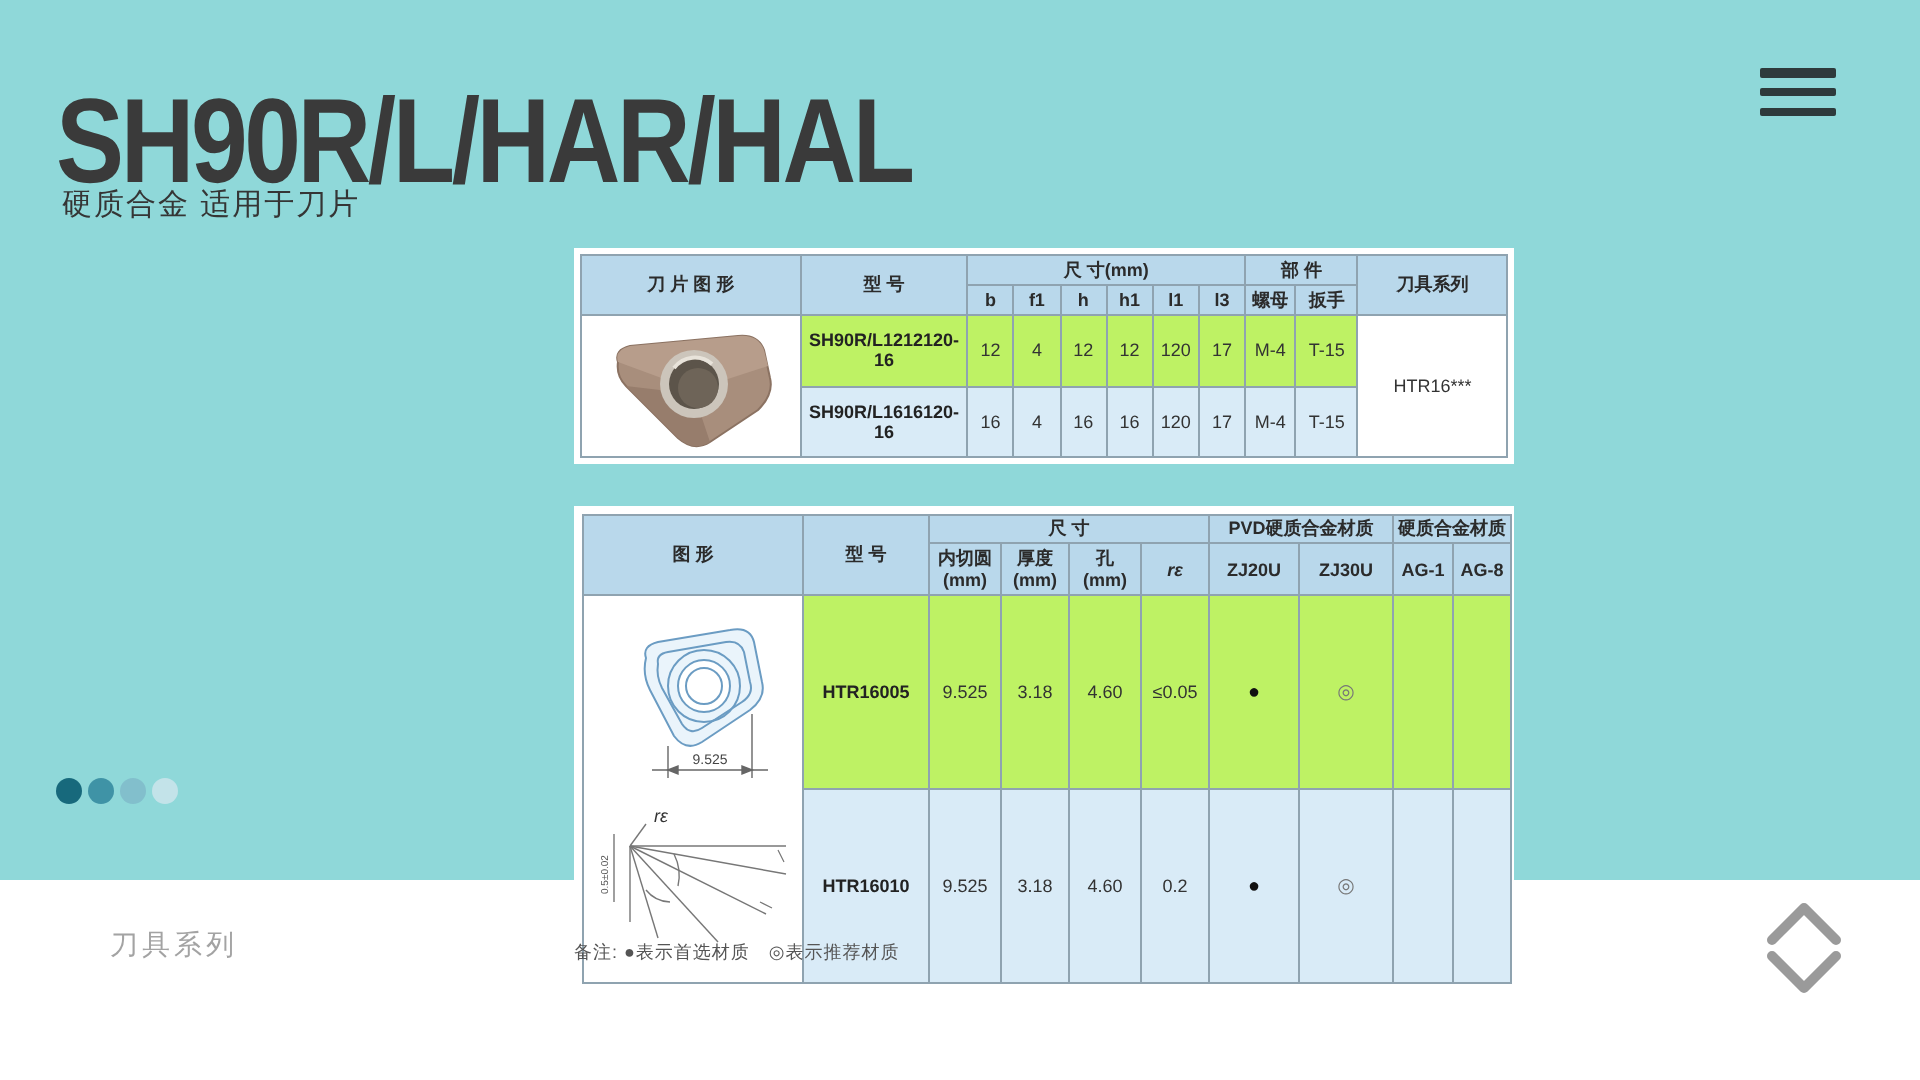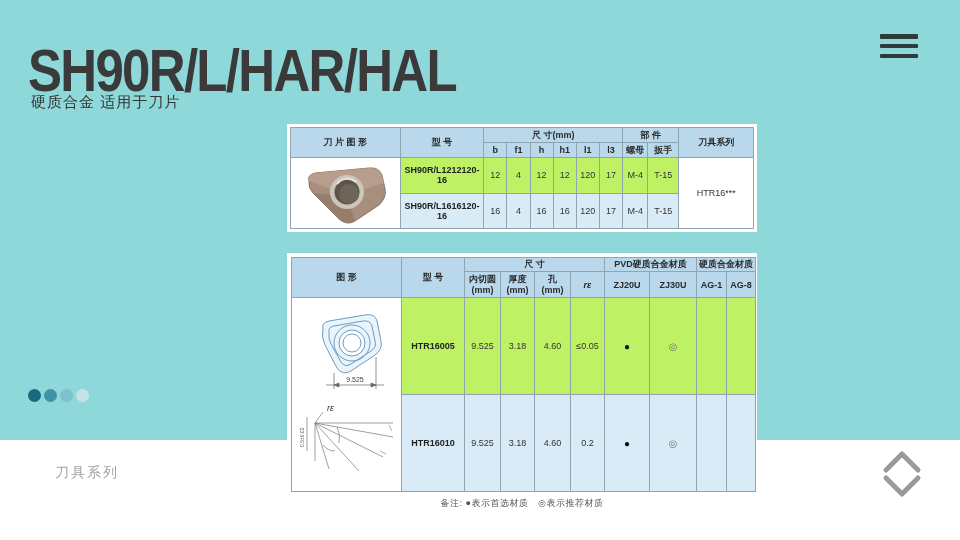--- a/index.html
+++ b/index.html
@@ -21,21 +21,21 @@
   table{border-collapse:collapse;table-layout:fixed;width:100%;height:100%;border:1px solid #777;}
   th,td{border:1px solid #8fa3b0;text-align:center;vertical-align:middle;padding:0;overflow:hidden;}
   th{background:#b9d8eb;font-size:9px;font-weight:bold;color:#2b2b2b;}
   td{font-size:9px;color:#333;background:#bef264;}
   td.model{font-weight:bold;color:#222;}
   tr.alt td{background:#d9ebf7;}
   td.keep-white{background:#ffffff;}
   .pre{white-space:pre-line;line-height:1.15;}
   .sym-dot{font-size:10px;color:#111;}
   .sym-ring{font-size:10px;color:#777;}
-  .note{position:absolute;left:287px;top:497px;width:470px;text-align:center;
+  .note{position:absolute;left:287px;top:470px;width:470px;text-align:left;
         font-size:9px;color:#555;letter-spacing:0.5px;}
   
   .dots{position:absolute;left:28px;top:389px;display:flex;gap:3px;}
   .dots span{width:13px;height:13px;border-radius:50%;display:block;cursor:pointer;}
   .d1{background:#17697c;} .d2{background:#3f93a6;} .d3{background:#82bfcc;} .d4{background:#c3e3e9;}
   
   .series{position:absolute;left:55px;top:464px;font-size:14px;color:#a3a3a3;letter-spacing:2px;font-family:Liberation Serif, serif;}
   .nav-arrows{position:absolute;left:880px;top:448px;width:44px;height:56px;}
   .nav-arrows svg{display:block;cursor:pointer;}
 </style>

